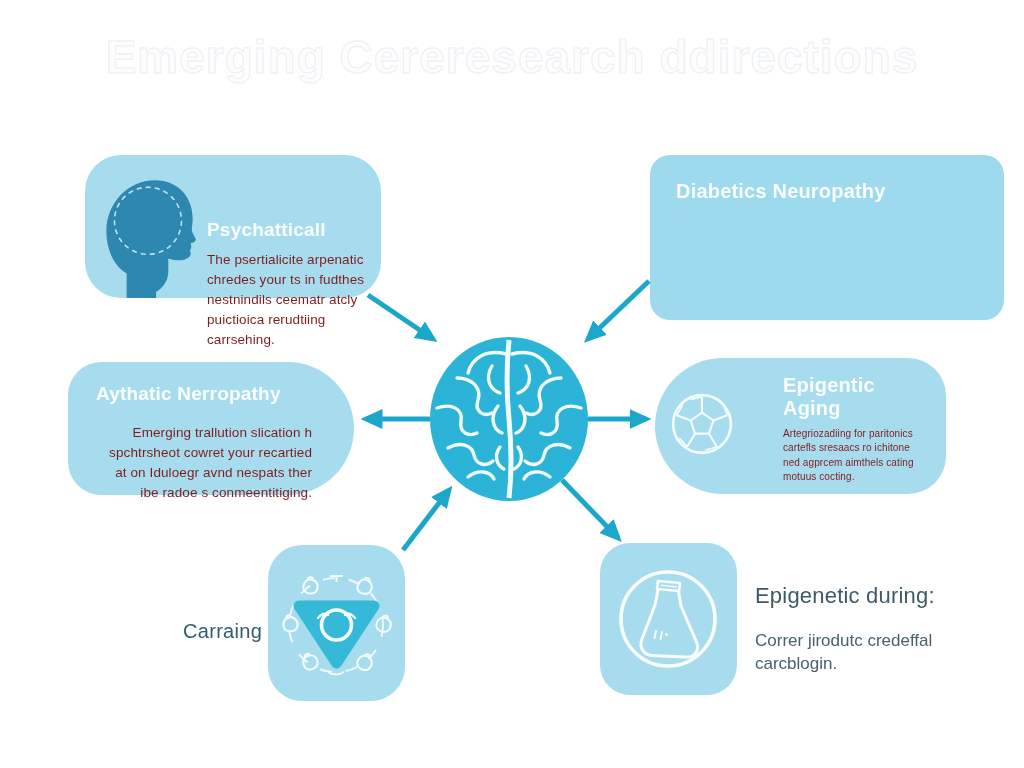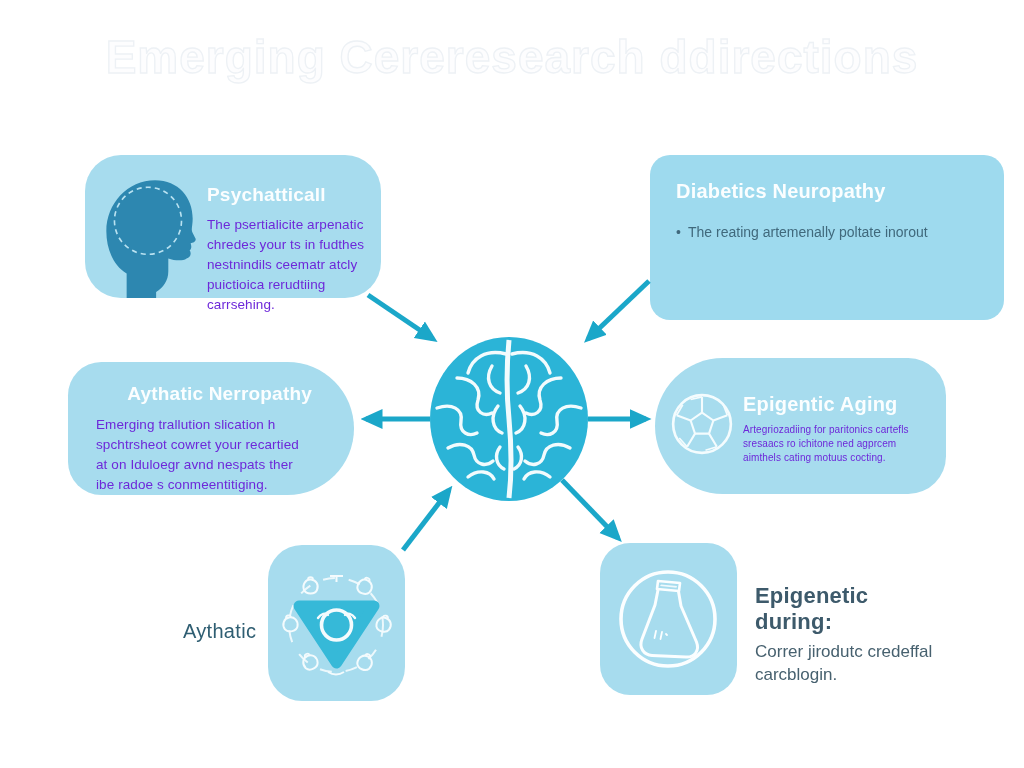--- a/index.html
+++ b/index.html
@@ -12,57 +12,57 @@
   
   .page-title {
     position:absolute; top:30px; left:0; width:100%;
     text-align:center; font-size:46px; font-weight:bold; letter-spacing:1px;
     color:#fdfdfe; -webkit-text-stroke:1.3px #edf1f5; text-stroke:1.3px #edf1f5;
   }
   .box {
     position:absolute; background:#a7dcee;
   }
   .box-title { color:#fbfeff; font-weight:bold; font-size:19px; letter-spacing:.2px; }
-  .box-body  { color:#6d28d9; font-size:13.5px; line-height:1.48; letter-spacing:.1px; }
+  .box-body  { color:#7f1d1d; font-size:13.5px; line-height:1.48; letter-spacing:.1px; }
 
   
   .box-psych { left:85px; top:155px; width:296px; height:143px; border-radius:36px; display:flex; }
   .box-psych .icon-col { position:relative; width:118px; flex:none; }
   .box-psych .icon-col svg { position:absolute; left:13px; bottom:0; }
-  .box-psych .text-col { padding:29px 16px 0 4px; }
+  .box-psych .text-col { padding:20px 16px 0 4px;margin-top:44px; }
   .box-psych .box-title { margin-bottom:9px; }
 
   
   .box-diab { left:650px; top:155px; width:354px; height:165px; border-radius:20px; background:#9edaee; padding:25px 24px 12px 26px; }
   .box-diab .box-title { font-size:20px; margin-bottom:19px; }
   .box-diab .bullet { color:#40697c; font-size:14px; line-height:1.45; padding-left:12px; position:relative; }
   .box-diab .bullet::before { content:"•"; position:absolute; left:0; top:0; color:#40697c; }
 
   
   .box-ayth { left:68px; top:362px; width:286px; height:133px; border-radius:40px 80px 80px 40px; padding:21px 42px 0 28px; }
-  .box-ayth .box-title { margin-bottom:10px;text-align:right; }
-  .box-ayth .box-body { font-size:13.5px; }
+  .box-ayth .box-title { margin-bottom:18px; }
+  .box-ayth .box-body { font-size:13.5px;text-align:right; }
 
   
-  .box-epig { left:655px; top:358px; width:291px; height:136px; border-radius:72px 40px 40px 72px; display:flex; align-items:center; }
+  .box-epig { left:655px; top:358px; width:291px; height:136px; border-radius:72px 40px 40px 72px; display:flex; align-items:center;gap:40px; }
   .box-epig .icon-col { flex:none; margin:0 6px 0 12px; }
   .box-epig .text-col { padding:6px 18px 0 0; }
   .box-epig .box-title { font-size:20px; margin-bottom:7px; }
   .box-epig .box-body { font-size:10px; line-height:1.42; }
 
   
   .carraing-label { position:absolute; left:183px; top:620px; font-size:20px; color:#2f5e72; letter-spacing:.3px; }
   .box-tri { left:268px; top:545px; width:137px; height:156px; border-radius:34px; }
   .box-tri svg { display:block; }
 
   
   .box-flask { left:600px; top:543px; width:137px; height:152px; border-radius:30px; }
   .box-flask svg { display:block; }
   .epi-during { position:absolute; left:755px; top:583px; width:190px; }
-  .epi-during .ed-title { font-size:22px; color:#3d5a6b; font-weight:700; margin-bottom:5px; letter-spacing:.2px; }
+  .epi-during .ed-title { font-size:22px; color:#3d5a6b; font-weight:400; margin-bottom:20px; letter-spacing:.2px; }
   .epi-during .ed-body { font-size:17px; color:#47616f; line-height:1.38; }
 
   .brain-wrap { position:absolute; left:428px; top:336px; width:162px; height:166px; }
   .arrows-layer { position:absolute; left:0; top:0; width:1024px; height:768px; pointer-events:none; }
 </style>
 </head>
 <body>
 
 <div class="canvas">
 
@@ -76,21 +76,20 @@
       </svg>
     </div>
     <div class="text-col">
       <div class="box-title">Psychatticall</div>
       <div class="box-body">The psertialicite arpenatic chredes your ts in fudthes nestnindils ceematr atcly puictioica rerudtiing carrsehing.</div>
     </div>
   </div>
 
   <div class="box box-diab">
     <div class="box-title">Diabetics Neuropathy</div>
-    <div class="bullet">The reating artemenally poltate inorout</div>
   </div>
 
   <div class="box box-ayth">
     <div class="box-title">Aythatic Nerropathy</div>
     <div class="box-body">Emerging trallution slication h spchtrsheot cowret your recartied at on Iduloegr avnd nespats ther ibe radoe s conmeentitiging.</div>
   </div>
 
   <div class="box box-epig">
     <div class="icon-col">
       <svg width="70" height="70" viewBox="0 0 80 80" aria-hidden="true">
@@ -99,21 +98,21 @@
         <path d="M40,27 L40,9 M53,36 L69,30 M48,51 L57,66 M32,51 L23,66 M27,36 L11,30" stroke="#f4fcfe" stroke-width="2.4" fill="none"></path>
         <path d="M40,9 L27,12 M69,30 L64,17 M57,66 L44,70 M23,66 L14,56 M11,30 L18,18" stroke="#f4fcfe" stroke-width="2" fill="none"></path>
       </svg>
     </div>
     <div class="text-col">
       <div class="box-title">Epigentic Aging</div>
       <div class="box-body">Artegriozadiing for paritonics cartefls sresaacs ro ichitone ned agprcem aimthels cating motuus cocting.</div>
     </div>
   </div>
 
-  <div class="carraing-label">Aythatic</div>
+  <div class="carraing-label">Carraing</div>
   <div class="box box-tri">
     <svg width="137" height="156" viewBox="0 0 137 156" aria-hidden="true">
       <defs>
         <g id="blobIcon">
           <path d="M-6,3 C-8,-3 -4,-8 1,-7.5 C6.5,-7 9,-2 7,3 C5,7.5 -3.5,8 -6,3 Z" fill="none" stroke="#f4fbfd" stroke-width="2"></path>
           <path d="M-2,-7.5 C-2,-10.5 3,-10.5 3,-7.5" fill="none" stroke="#f4fbfd" stroke-width="1.8"></path>
         </g>
       </defs>
       <circle cx="68" cy="80" r="47" fill="none" stroke="#f4fbfd" stroke-width="2" stroke-dasharray="12 14" opacity="0.9"></circle>
       <path d="M62,31 L75,31 M68.5,31 L68.5,37" stroke="#f4fbfd" stroke-width="2" fill="none"></path>

